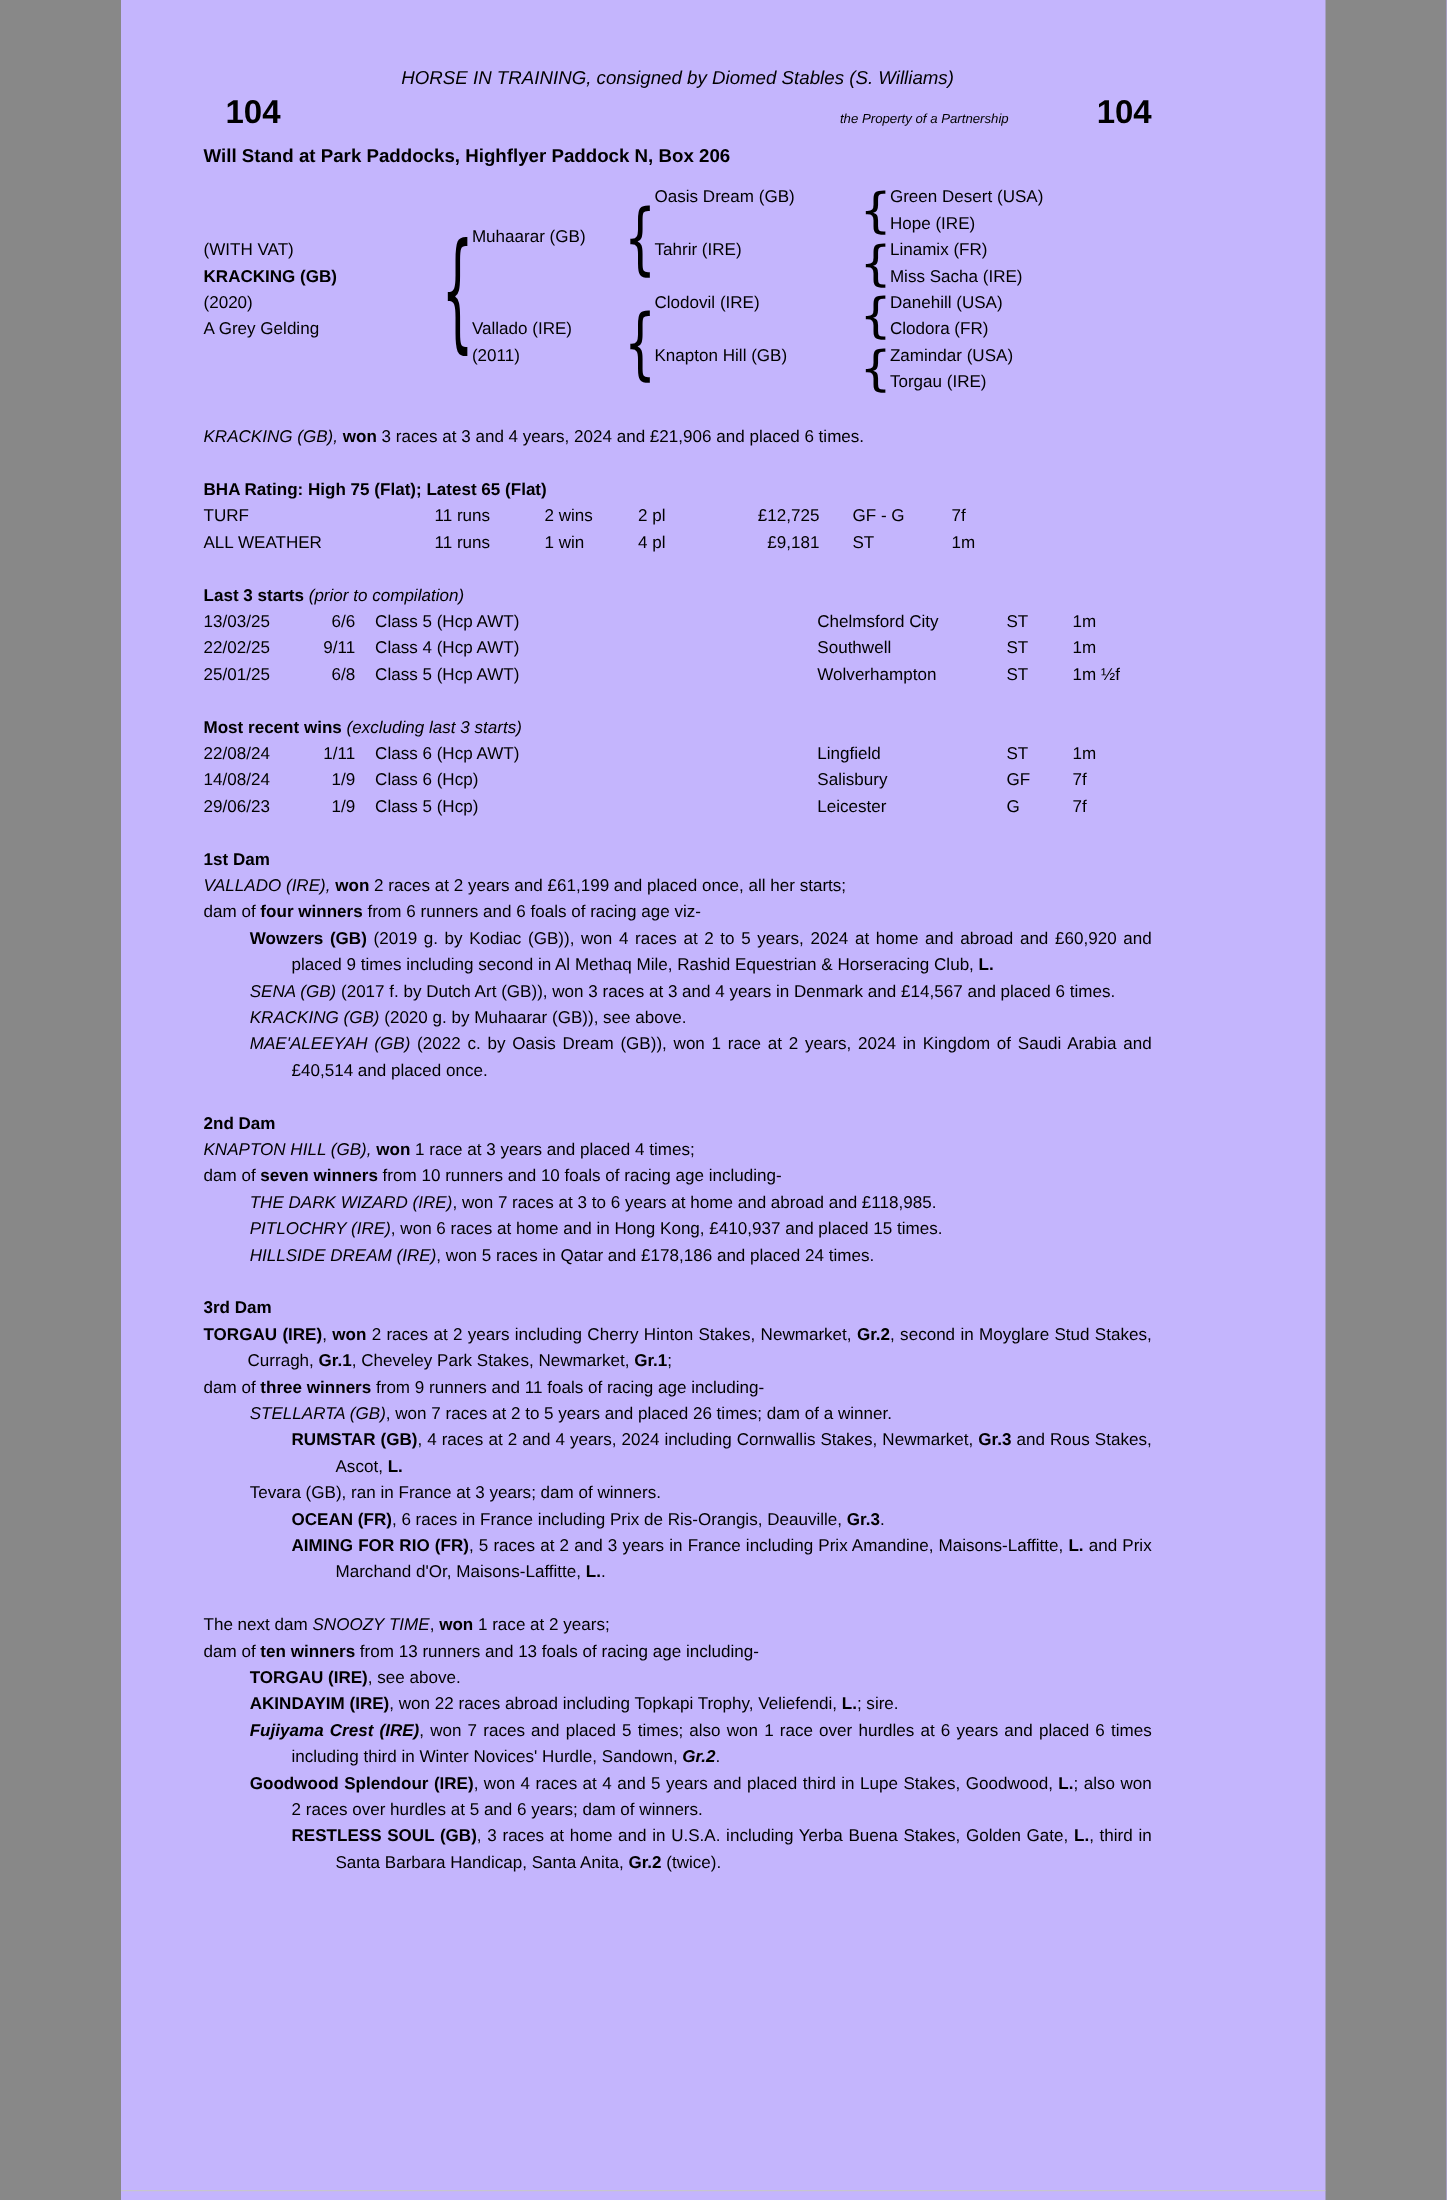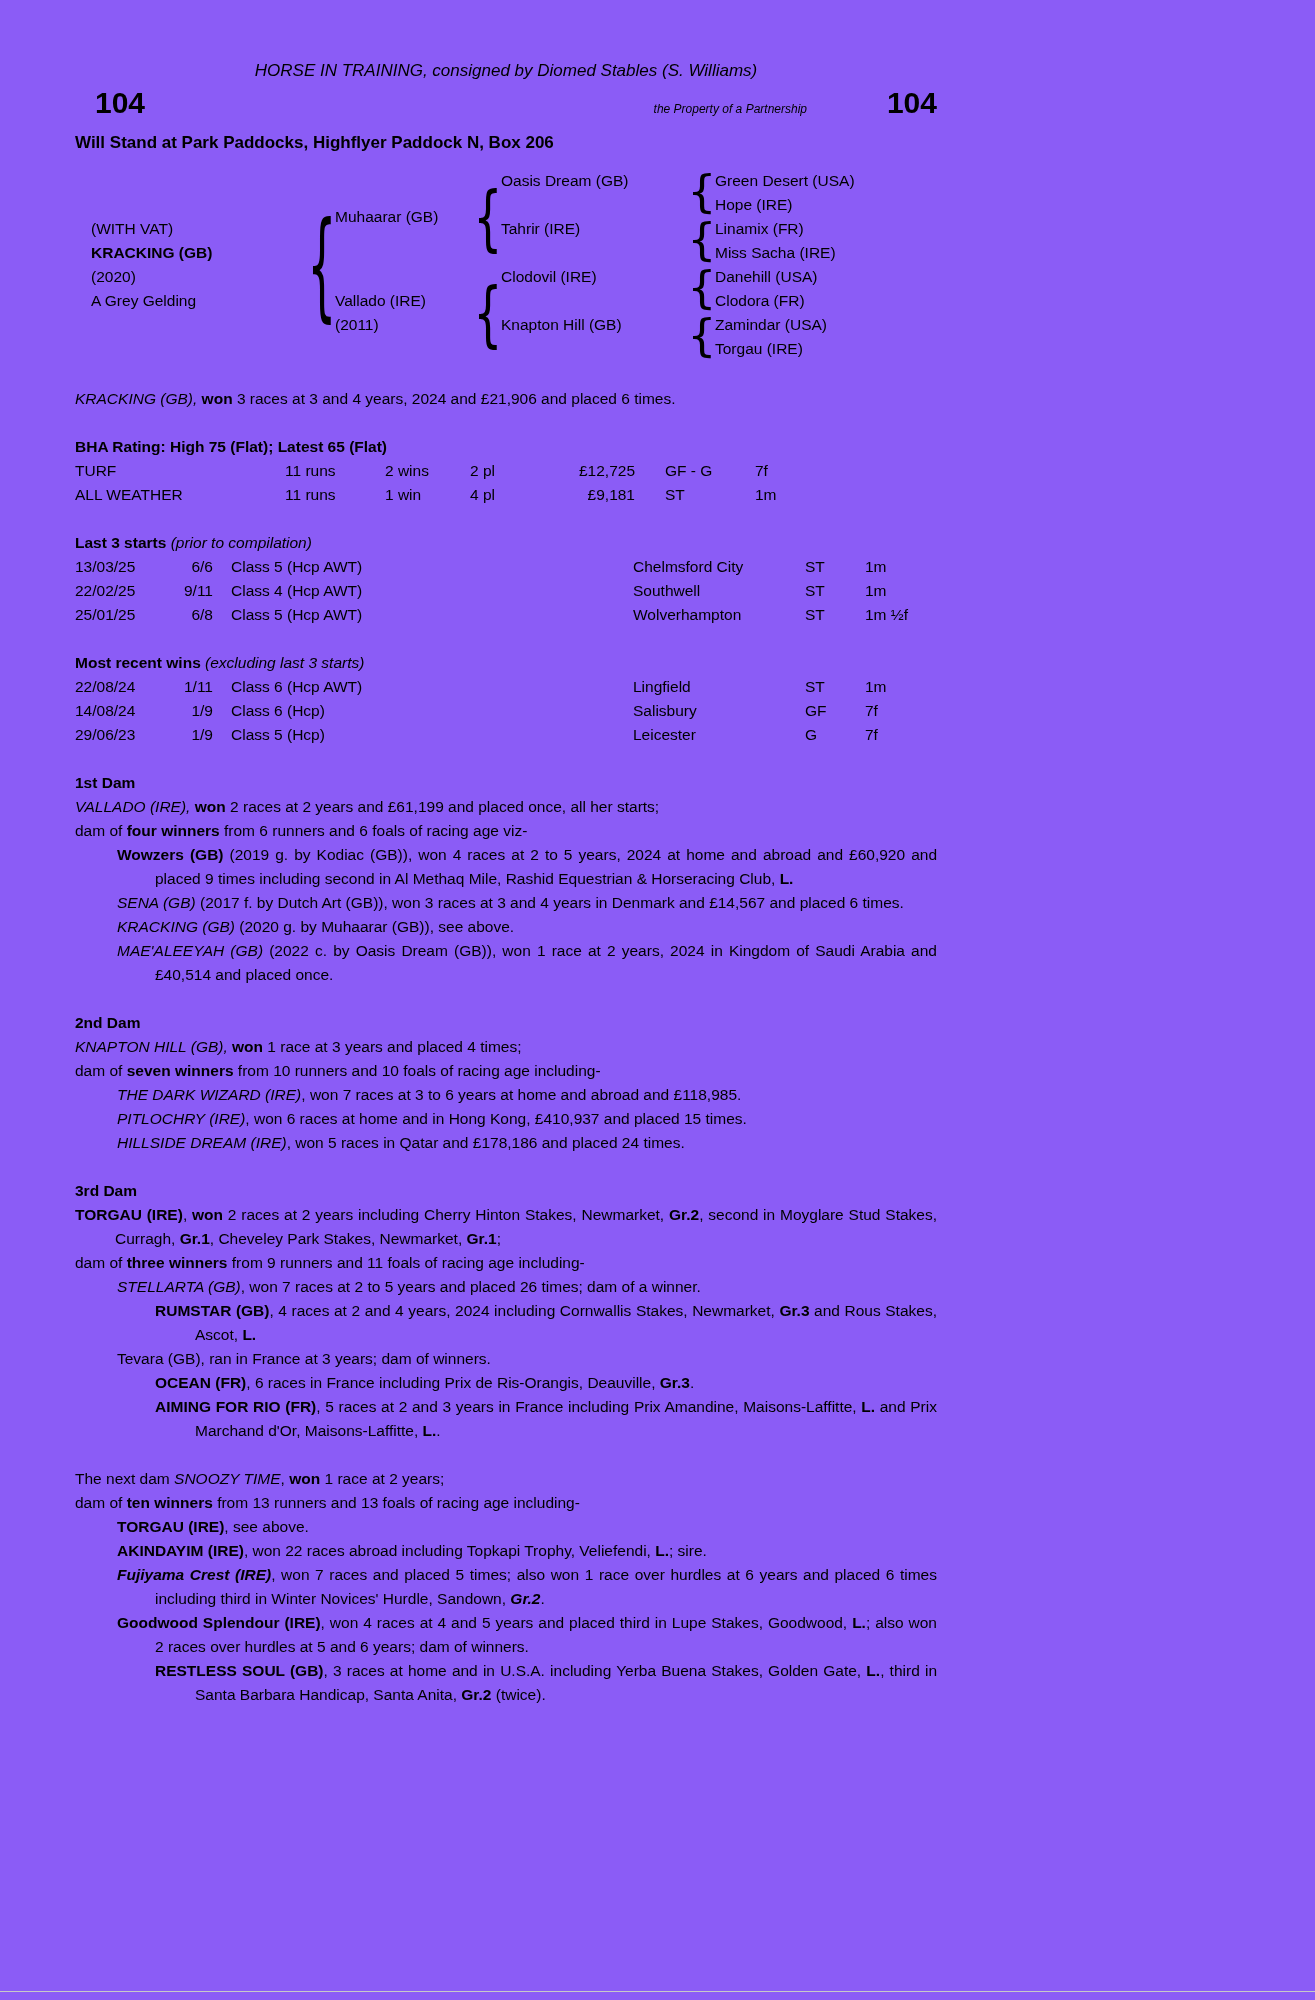--- a/index.html
+++ b/index.html
@@ -1,33 +1,33 @@
 <!DOCTYPE html>
 <html><head>
 <meta charset="utf-8">
 <style>
   * { margin:0; padding:0; box-sizing:border-box; }
   body { background:#888; font-family:"Liberation Sans", sans-serif; }
-  .page { width:1315px; height:2000px; background:#8b5cf6; color:#000; position:relative; margin:0 auto; overflow:hidden; }
+  .page { width:1095px; height:2000px; background:#c4b5fd; color:#000; position:relative; margin:0 auto; overflow:hidden; }
   .content { position:absolute; left:75px; top:58px; width:862px; font-size:15.5px; line-height:24px; }
 
   .b { font-weight:bold; }
   .i { font-style:italic; }
 
   
   .consignor-line { text-align:center; font-style:italic; font-size:17px; line-height:26px; }
   .lot-row { display:flex; align-items:baseline; margin-top:2px; }
   .lot-number { width:110px; font-size:30px; font-weight:bold; line-height:34px;margin-left:20px; }
   .lot-number.right { text-align:right; }
   .property-line { flex:1; text-align:right; font-style:italic; font-size:12px; }
   .stand-line { font-weight:bold; font-size:17px; margin-top:10px; }
 
   
   .pedigree { display:flex; align-items:center; margin-top:14px; margin-bottom:24px; }
-  .ped-subject { width:218px;margin-left:16px; }
+  .ped-subject { width:218px; }
   .ped-subject div { line-height:24px; white-space:nowrap; }
   .gen-col { display:flex; flex-direction:column; }
   .gen2-row { display:flex; align-items:center; height:96px; }
   .gen3-row { display:flex; align-items:flex-start; height:48px; }
   .gen4 { display:flex; flex-direction:column; justify-content:center; }
   .gen4 div { line-height:24px; white-space:nowrap; }
   .g2name { width:140px; white-space:nowrap; }
   .g3name { width:188px; white-space:nowrap; }
   .brace { width:26px; flex:none; display:flex; align-items:center; justify-content:center; overflow:visible; }
   .brace span { display:block; font-family:"DejaVu Sans", sans-serif; font-weight:400; font-size:46px; line-height:46px; }

